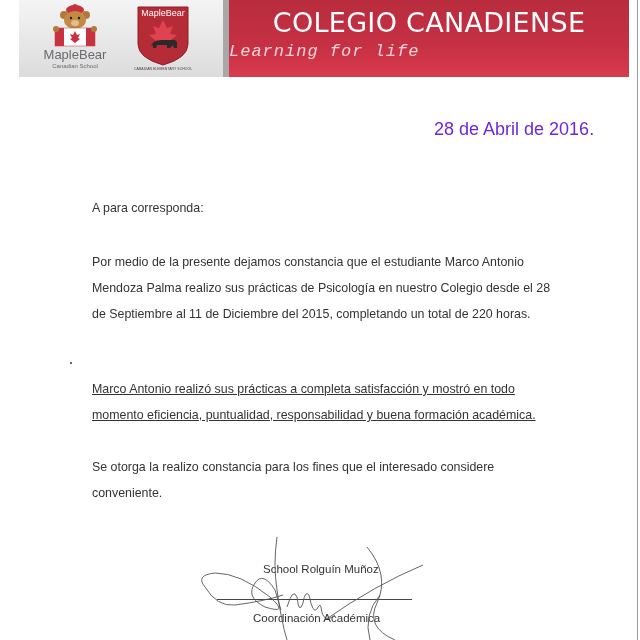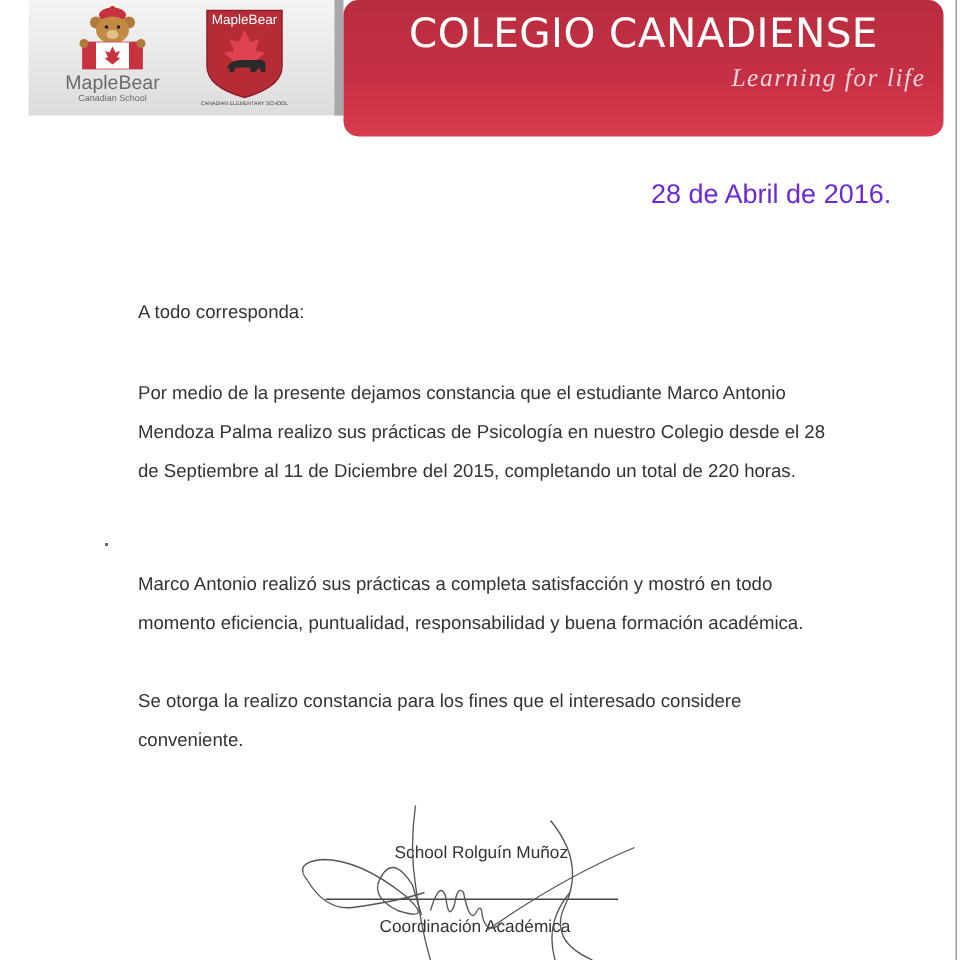--- a/index.html
+++ b/index.html
@@ -18,33 +18,32 @@
   }
   .logo-strip {
     position: absolute; left: 0; top: 0; width: 210px; height: 77px;
     background: linear-gradient(180deg, #f4f4f4 0%, #dcdcdc 100%);
   }
   .logo-strip::after {
     content: ""; position: absolute; right: 0; top: 0; width: 6px; height: 77px;
     background: #a8a8a8;
   }
   .banner {
-    position: absolute; left: 210px; top: 0; width: 400px; height: 91px;
+    position: absolute; left: 210px; top: 0; width: 400px; height: 77px;
     background: linear-gradient(180deg, #b82c3e 0%, #c73044 60%, #d93a4f 100%);
-    border-radius: 10px;
   }
   .banner-title {
     position: absolute; left: 0; right: 0; top: 7px; text-align: center;
     color: #ffffff; font-size: 27px; letter-spacing: 0.3px;
     font-family: "DejaVu Sans", sans-serif;
   }
   .banner-tagline {
-    position: absolute; left: 0; right: 12px; top: 42px; text-align: right;
+    position: absolute; left: 0; right: 1px; top: 42px; text-align: left;
     color: #f5d5d9; font-size: 17px; font-style: italic;
-    font-family: Liberation Serif, serif; letter-spacing: 1px;
+    font-family: Liberation Mono, monospace; letter-spacing: 1px;
   }
   
   .logo-bear { position: absolute; left: 20px; top: 4px; width: 72px; height: 68px; }
   .logo-bear-name { position: absolute; left: 0; right: 0; top: 43px; text-align: center;
     font-size: 13px; color: #6a6a70; }
   .logo-bear-sub { position: absolute; left: 0; right: 0; top: 59px; text-align: center;
     font-size: 6px; color: #6a6a70; }
   
   .logo-shield { position: absolute; left: 118px; top: 6px; width: 52px; height: 68px; }
   .shield-label { position: absolute; left: 0; right: 0; top: 2px; text-align: center;
@@ -54,21 +53,21 @@
 
   .date-line {
     position: absolute; left: 434px; top: 119px; font-size: 18px; color: #6d28d9;
   }
   .body-text {
     position: absolute; left: 92px; width: 470px; font-size: 12.4px; color: #333;
     line-height: 26px;
   }
   .salutation { top: 195px; }
   .para1 { top: 249px; }
-  .para2 { top: 376px; }
+  .para2 { top: 376px; text-decoration: underline; }
   .para3 { top: 454px; }
   .stray-dot { position: absolute; left: 70px; top: 362px; width: 2px; height: 2px; background: #666; }
 
   .sig-name { position: absolute; left: 263px; top: 563px; font-size: 11.5px; color: #333; }
   .sig-line { position: absolute; left: 217px; top: 599px; width: 195px; height: 1px; background: #444; }
   .sig-role { position: absolute; left: 253px; top: 612px; font-size: 11.5px; color: #333; }
   .signature { position: absolute; left: 195px; top: 535px; width: 230px; height: 105px; pointer-events: none; }
 </style>
 </head>
 <body>
@@ -113,21 +112,21 @@
     </div>
   </div>
   <div class="banner">
     <div class="banner-title">COLEGIO CANADIENSE</div>
     <div class="banner-tagline">Learning for life</div>
   </div>
 </div>
 
 <div class="date-line">28 de Abril de 2016.</div>
 
-<div class="body-text salutation">A todo corresponda:</div>
+<div class="body-text salutation">A para corresponda:</div>
 <div class="body-text para1">Por medio de la presente dejamos constancia que el estudiante Marco Antonio Mendoza Palma realizo sus prácticas de Psicología en nuestro Colegio desde el 28 de Septiembre al 11 de Diciembre del 2015, completando un total de 220 horas.</div>
 <div class="stray-dot"></div>
 <div class="body-text para2">Marco Antonio realizó sus prácticas a completa satisfacción y mostró en todo momento eficiencia, puntualidad, responsabilidad y buena formación académica.</div>
 <div class="body-text para3">Se otorga la realizo constancia para los fines que el interesado considere conveniente.</div>
 
 <div class="sig-name">School Rolguín Muñoz</div>
 <div class="sig-line"></div>
 <div class="sig-role">Coordinación Académica</div>
 
 <svg class="signature" viewBox="0 0 230 105">

